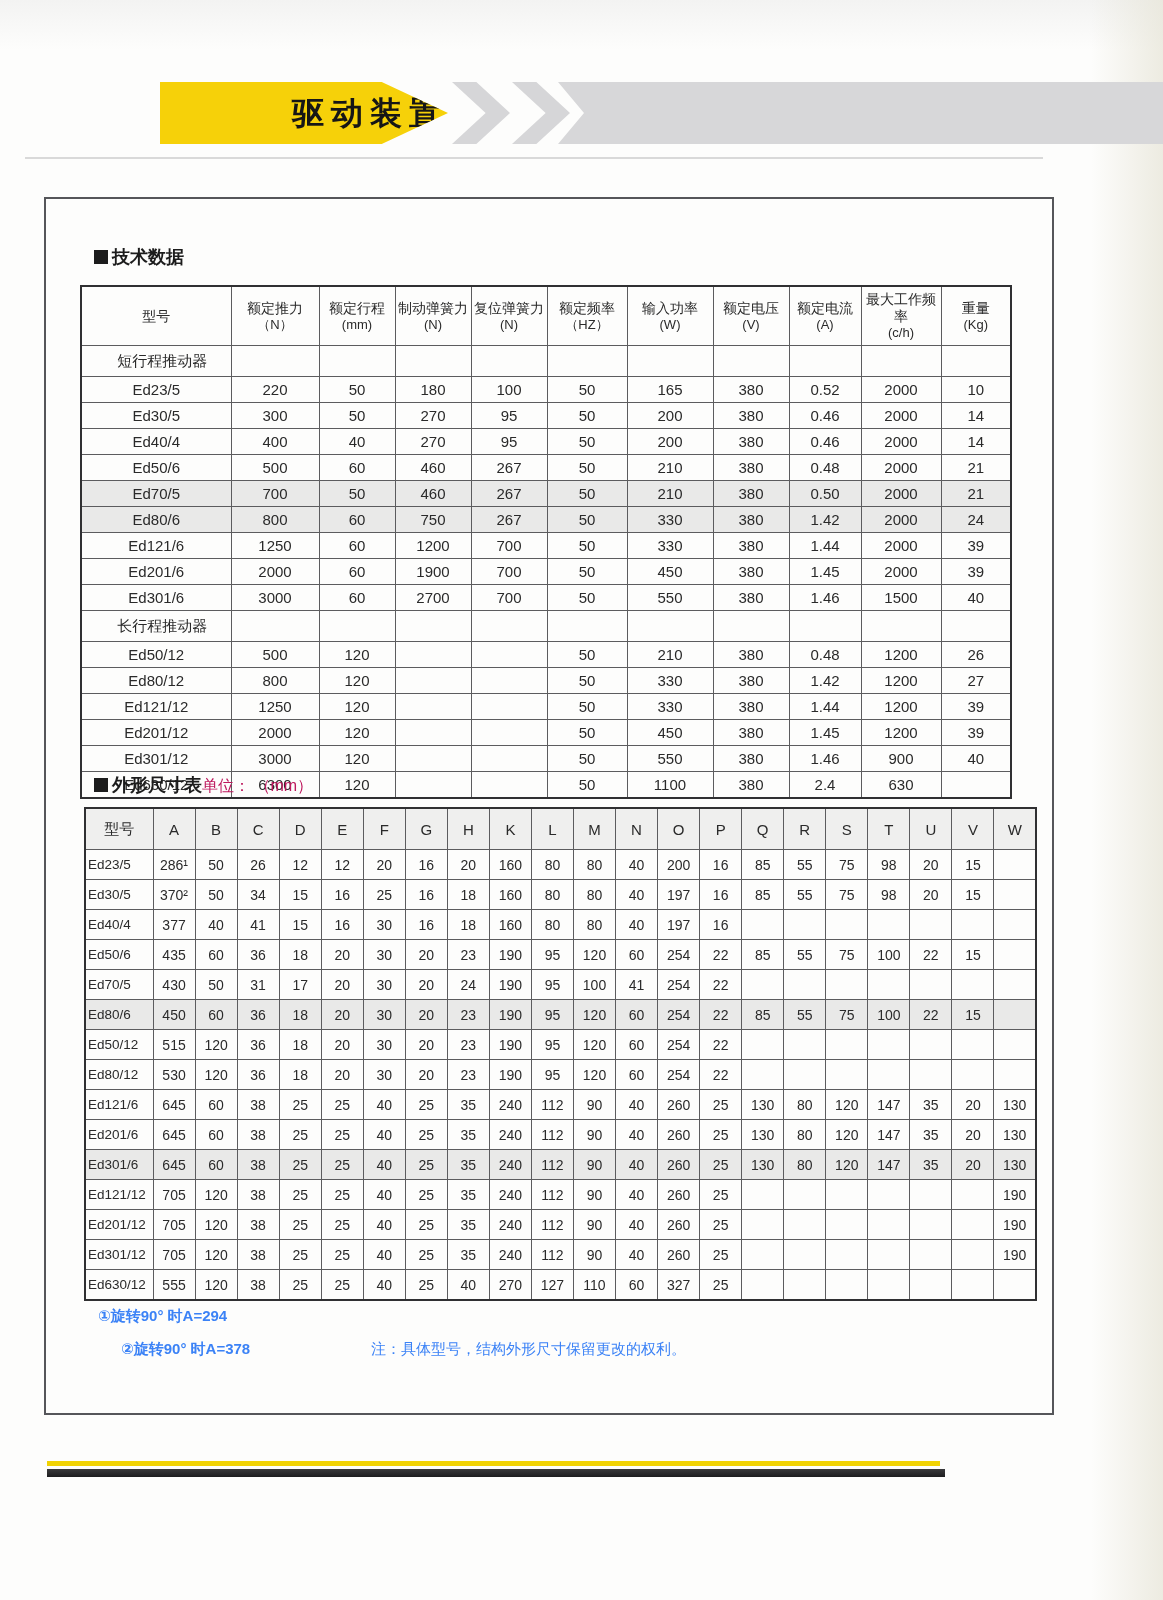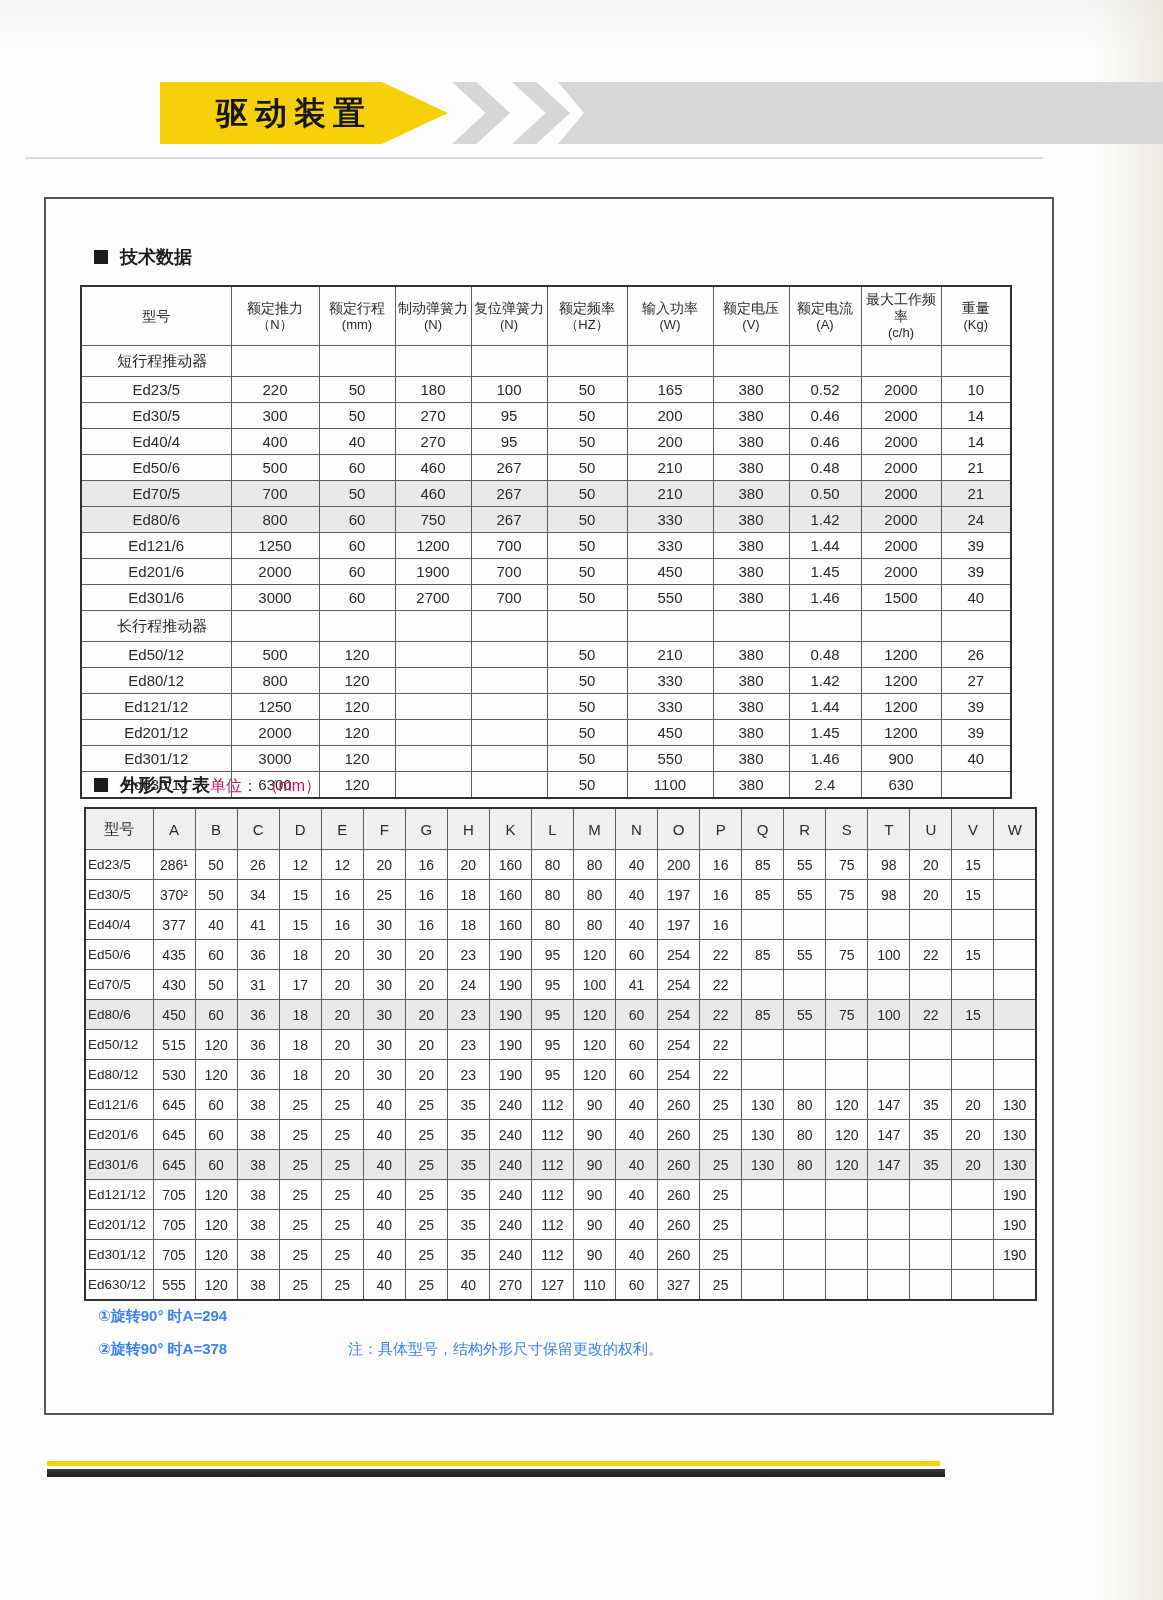--- a/index.html
+++ b/index.html
@@ -7,32 +7,32 @@
         background:linear-gradient(180deg,#f3f3f2 0px,#fdfdfc 50px,#fdfdfc 100%);
         font-family:"Liberation Sans","DejaVu Sans",sans-serif;color:#222;}
   .right-shade{position:absolute;top:0;right:0;width:72px;height:100%;
         background:linear-gradient(90deg,rgba(235,233,222,0),rgba(231,229,216,0.75));}
 
   
   .banner{position:absolute;left:160px;top:82px;right:0;height:62px;}
   .banner-yellow{position:absolute;left:0;top:0;width:288px;height:62px;background:#F6D109;
         clip-path:polygon(0 0,77% 0,100% 50%,77% 100%,0 100%);}
   .banner-title{display:block;line-height:62px;padding-left:56px;font-size:32px;font-weight:bold;
-        letter-spacing:7px;color:#161616;}
+        letter-spacing:7px;color:#161616;text-align:right;}
   .chev{position:absolute;top:0;width:58px;height:62px;background:#d6d6d8;
         clip-path:polygon(0 0,42% 0,100% 50%,42% 100%,0 100%,58% 50%);}
   .chev1{left:292px;} .chev2{left:352px;}
   .banner-bar{position:absolute;left:398px;right:0;top:0;height:62px;background:#d7d7d9;
         clip-path:polygon(0 0,100% 0,100% 100%,0 100%,26px 50%);}
   .banner-underline{position:absolute;left:25px;top:157px;width:1018px;height:2px;background:#d9d9d9;}
 
   
   .frame{position:absolute;left:44px;top:197px;width:1006px;height:1214px;
         border:2px solid #55565a;background:#fdfdfc;}
-  .sec-title{display:flex;align-items:center;gap:12px;font-size:18px;font-weight:bold;color:#1c1c1c;}
+  .sec-title{display:flex;align-items:center;gap:4px;font-size:18px;font-weight:bold;color:#1c1c1c;}
   .bullet{display:inline-block;width:14px;height:14px;background:#1c1c1c;}
   .sec1{position:absolute;left:48px;top:46px;}
   .sec-head2{position:absolute;left:48px;top:574px;width:928px;display:flex;
         align-items:flex-end;}
   .unit-label{font-size:16px;font-weight:normal;color:#be185d;}
 
   
   table{border-collapse:collapse;table-layout:fixed;background:#fdfdfc;}
   .t1{position:absolute;left:34px;top:86px;width:930px;font-size:15px;border:2px solid #303032;}
   .t1 th,.t1 td{border:1px solid #5c5c5e;text-align:center;padding:1px 2px;font-weight:normal;
@@ -46,21 +46,21 @@
   .t2{position:absolute;left:38px;top:608px;width:953px;font-size:14px;border:2px solid #303032;}
   .t2 th,.t2 td{border:1px solid #5c5c5e;text-align:center;padding:1px 1px;font-weight:normal;
         height:27px;color:#2a2a2a;overflow:hidden;}
   .t2 thead th{height:38px;background:#efefee;font-size:15px;}
   .t2 td.model{ text-align:left;padding-left:2px;font-size:13.5px;}
 
   
   .notes{position:absolute;left:52px;top:1108px;width:880px;font-size:15px;color:#3b82f6;font-weight:bold;}
   .notes .n1{margin-bottom:14px;}
   .notes-row{display:flex;}
-  .notes-row .n2{width:250px;}
+  .notes-row .n2{width:250px;margin-left:23px;}
   .notes-row .n3{font-weight:normal;}
 
   
   .bar-yellow{position:absolute;left:47px;top:1461px;width:893px;height:5px;background:#F0D203;}
   .bar-black{position:absolute;left:47px;top:1469px;width:898px;height:8px;
         background:linear-gradient(180deg,#3a3a3c,#1d1d1f);}
 </style>
 </head>
 <body>
 

